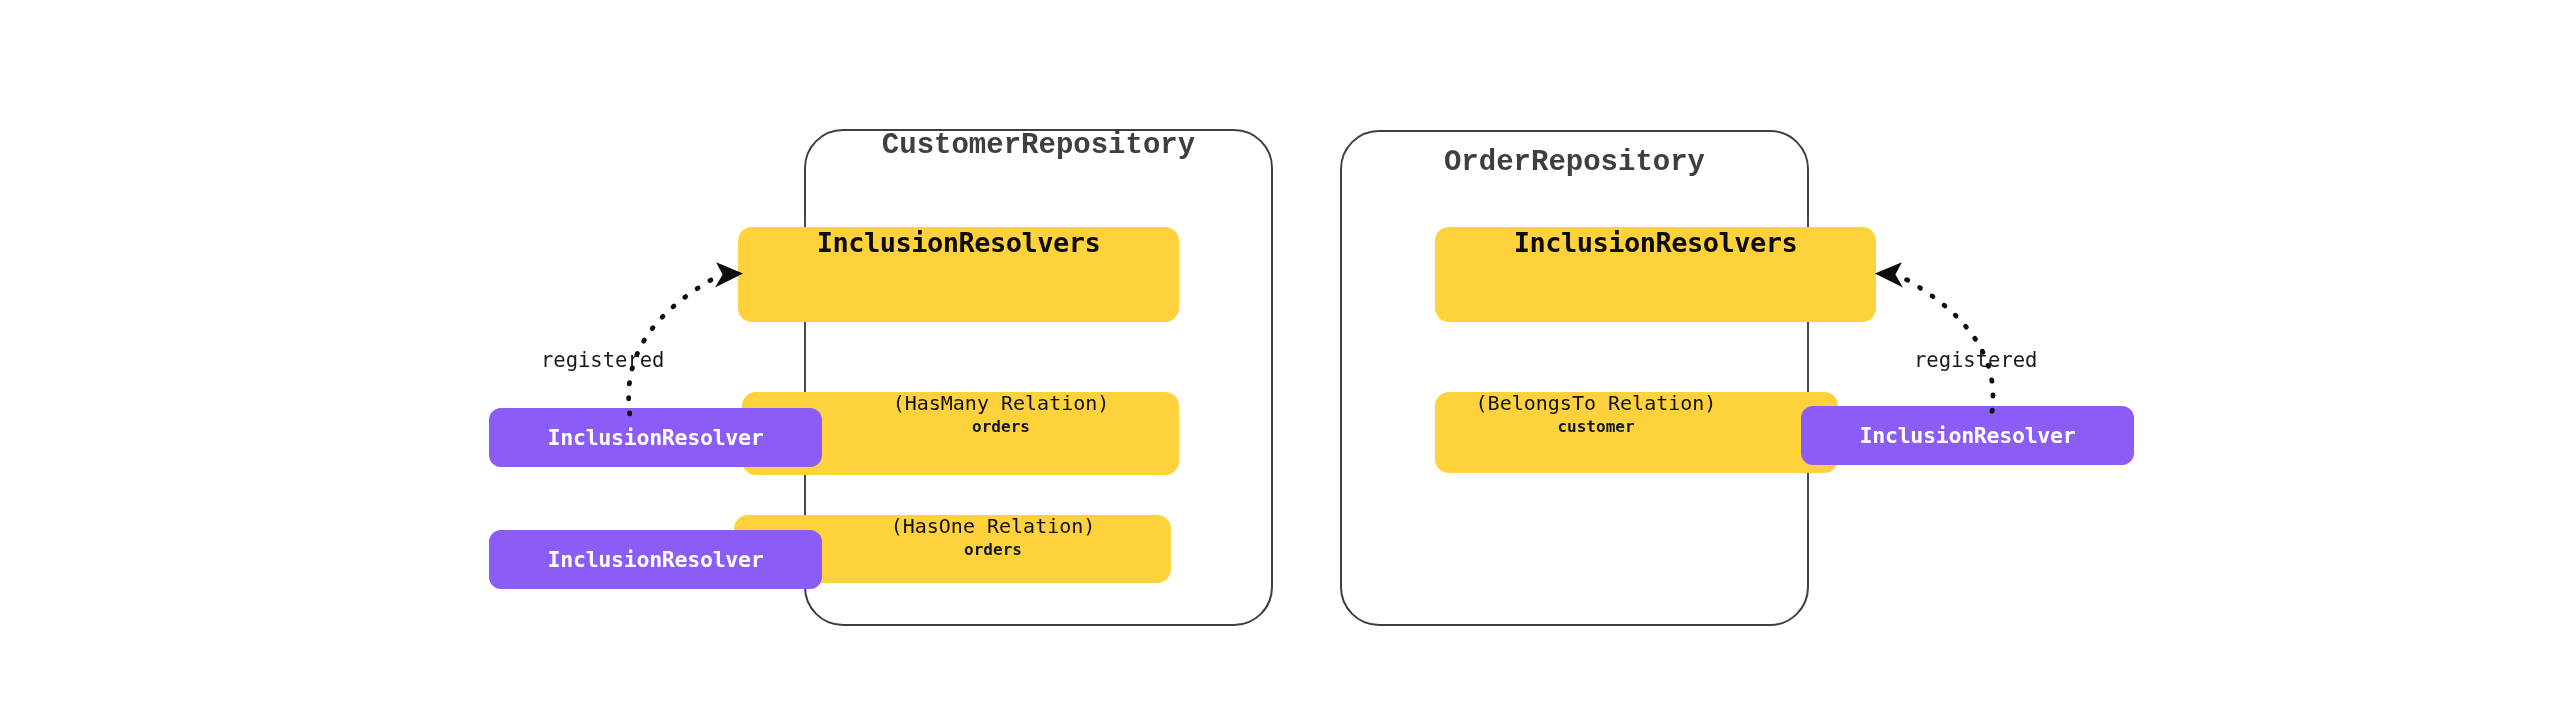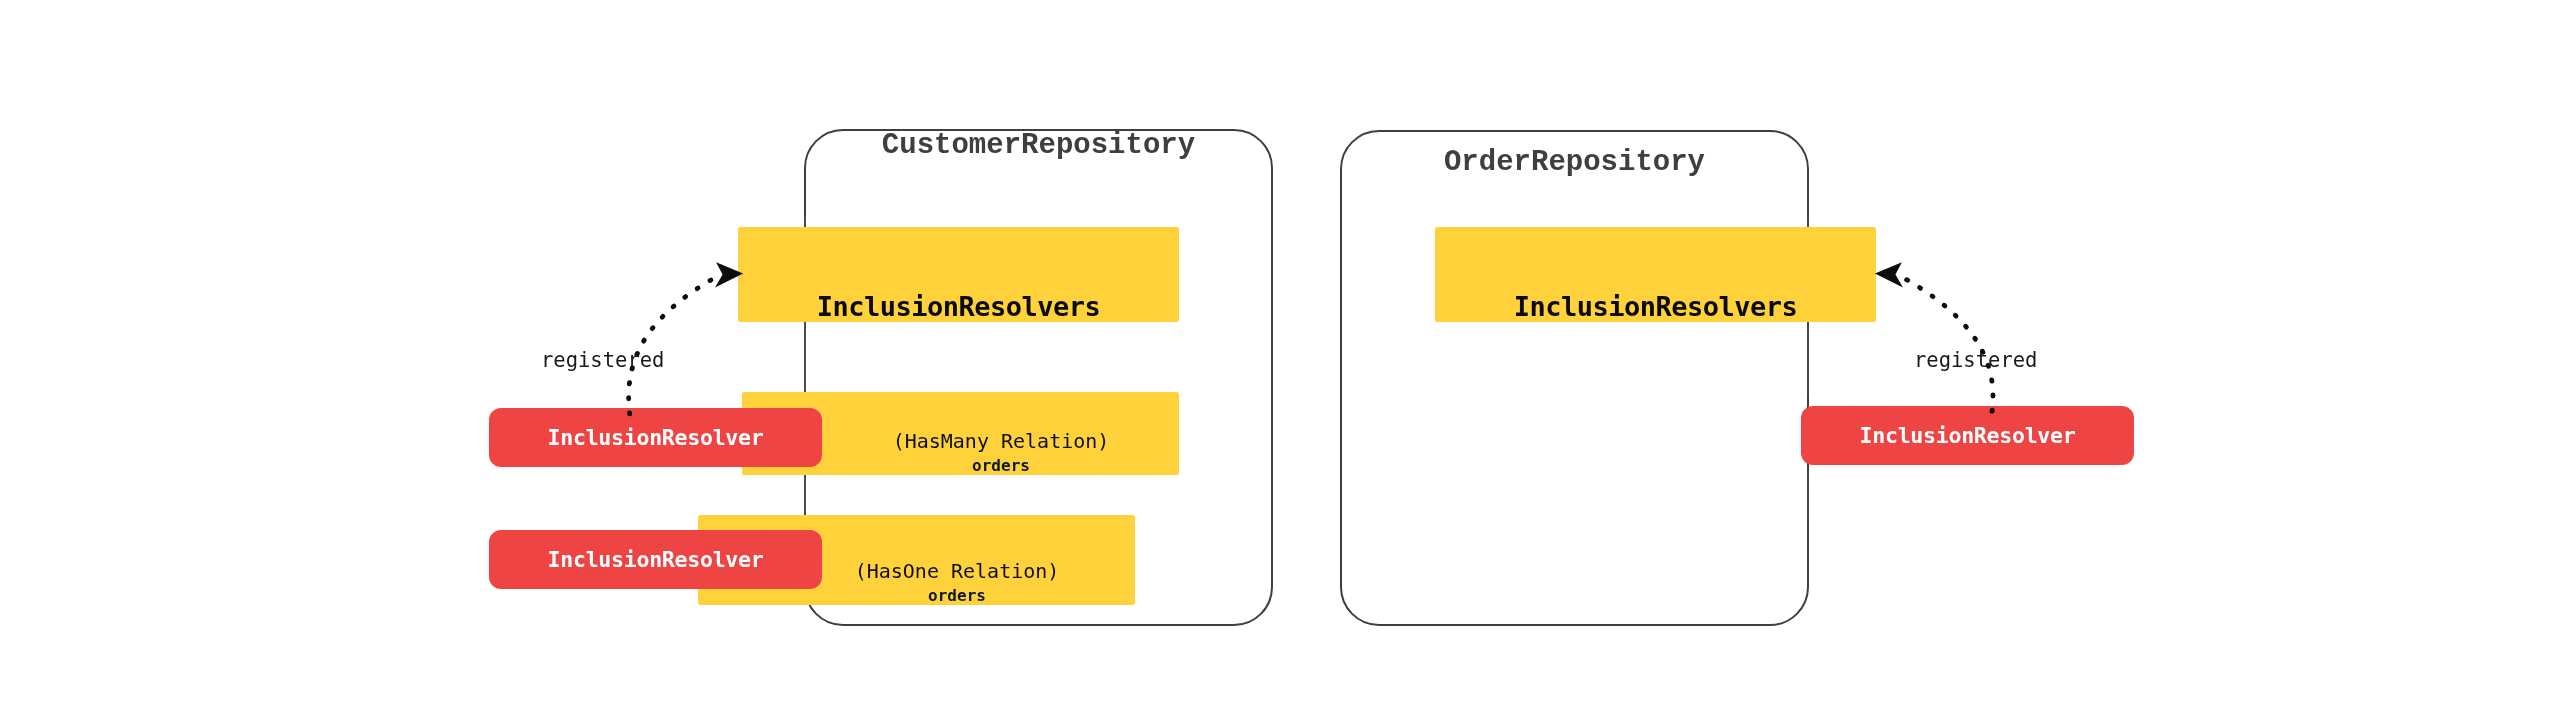--- a/index.html
+++ b/index.html
@@ -49,26 +49,26 @@
     width: 2.2px;
     background: #4a4a4a;
     z-index: 2;
   }
 
   
   .yellow-box {
     position: absolute;
     box-sizing: border-box;
     background: #FFD23C;
-    border-radius: 2px;
+    border-radius: 14px;
     z-index: 4;
     display: flex;
     flex-direction: column;
     align-items: center;
-    justify-content: flex-end;
+    justify-content: flex-start;
   }
   .yellow-box .single-label {
     font-family: "DejaVu Sans Mono", "Liberation Mono", monospace;
     font-size: 27px;
     font-weight: bold;
     color: #0b0b0b;
     white-space: nowrap;
     letter-spacing: -0.5px;
   }
   .yellow-box .rel-kind {
@@ -89,21 +89,21 @@
     margin-top: 3.2px;
   }
   
   .text-pad-left  { padding-left: 81px; }
   .text-pad-right { padding-right: 81px; }
 
   
   .blue-box {
     position: absolute;
     box-sizing: border-box;
-    background: #ef4444;
+    background: #8b5cf6;
     border-radius: 12px;
     z-index: 6;
     display: flex;
     align-items: center;
     justify-content: center;
     font-family: "DejaVu Sans Mono", "Liberation Mono", monospace;
     font-size: 21.6px;
     font-weight: bold;
     color: #ffffff;
     white-space: nowrap;
@@ -141,21 +141,21 @@
 
   <div class="yellow-box" style="left:738px; top:227px; width:441px; height:95px;">
     <span class="single-label">InclusionResolvers</span>
   </div>
 
   <div class="yellow-box text-pad-left" style="left:742px; top:392px; width:437px; height:83px;">
     <span class="rel-kind">(HasMany Relation)</span>
     <span class="rel-name">orders</span>
   </div>
 
-  <div class="yellow-box text-pad-left" style="left:698px; top:515px; width:437px; height:90px;">
+  <div class="yellow-box text-pad-left" style="left:734px; top:515px; width:437px; height:68px;">
     <span class="rel-kind">(HasOne Relation)</span>
     <span class="rel-name">orders</span>
   </div>
 
   <div class="blue-box" style="left:489px; top:408px; width:333px; height:59px;">InclusionResolver</div>
 
   <div class="blue-box" style="left:489px; top:530px; width:333px; height:59px;">InclusionResolver</div>
 
   <svg class="arrow-svg" style="left:600px; top:260px;" width="162" height="162" viewBox="0 0 300 300">
     <path d="M 55 285 C 45 200 70 110 225 26" fill="none" stroke="#0d0d0d" stroke-width="9" stroke-linecap="round" stroke-dasharray="2 26"></path>
@@ -169,20 +169,24 @@
   <div class="repo-title" style="left:1340px; top:146px; width:469px;">OrderRepository</div>
 
   <div class="spine" style="left:1807px; top:216px; width:2.2px; height:16px;"></div>
   <div class="spine" style="left:1807px; top:319px; width:2.2px; height:78px;"></div>
   <div class="spine" style="left:1807px; top:470px; width:2.2px; height:49px;"></div>
 
   <div class="yellow-box" style="left:1435px; top:227px; width:441px; height:95px;">
     <span class="single-label">InclusionResolvers</span>
   </div>
 
+  <div class="yellow-box text-pad-right" style="left:1435px; top:392px; width:403px; height:81px;">
+    <span class="rel-kind">(BelongsTo Relation)</span>
+    <span class="rel-name">customer</span>
+  </div>
 
   <div class="blue-box" style="left:1801px; top:406px; width:333px; height:59px;">InclusionResolver</div>
 
   <svg class="arrow-svg" style="left:1856px; top:260px;" width="162" height="162" viewBox="0 0 300 300">
     <g transform="translate(300,0) scale(-1,1)">
       <path d="M 48 280 C 38 200 68 110 225 26" fill="none" stroke="#0d0d0d" stroke-width="9" stroke-linecap="round" stroke-dasharray="2 26"></path>
       <polygon points="215,4 265,25 213,51 227,27" fill="#0d0d0d"></polygon>
     </g>
   </svg>
 

